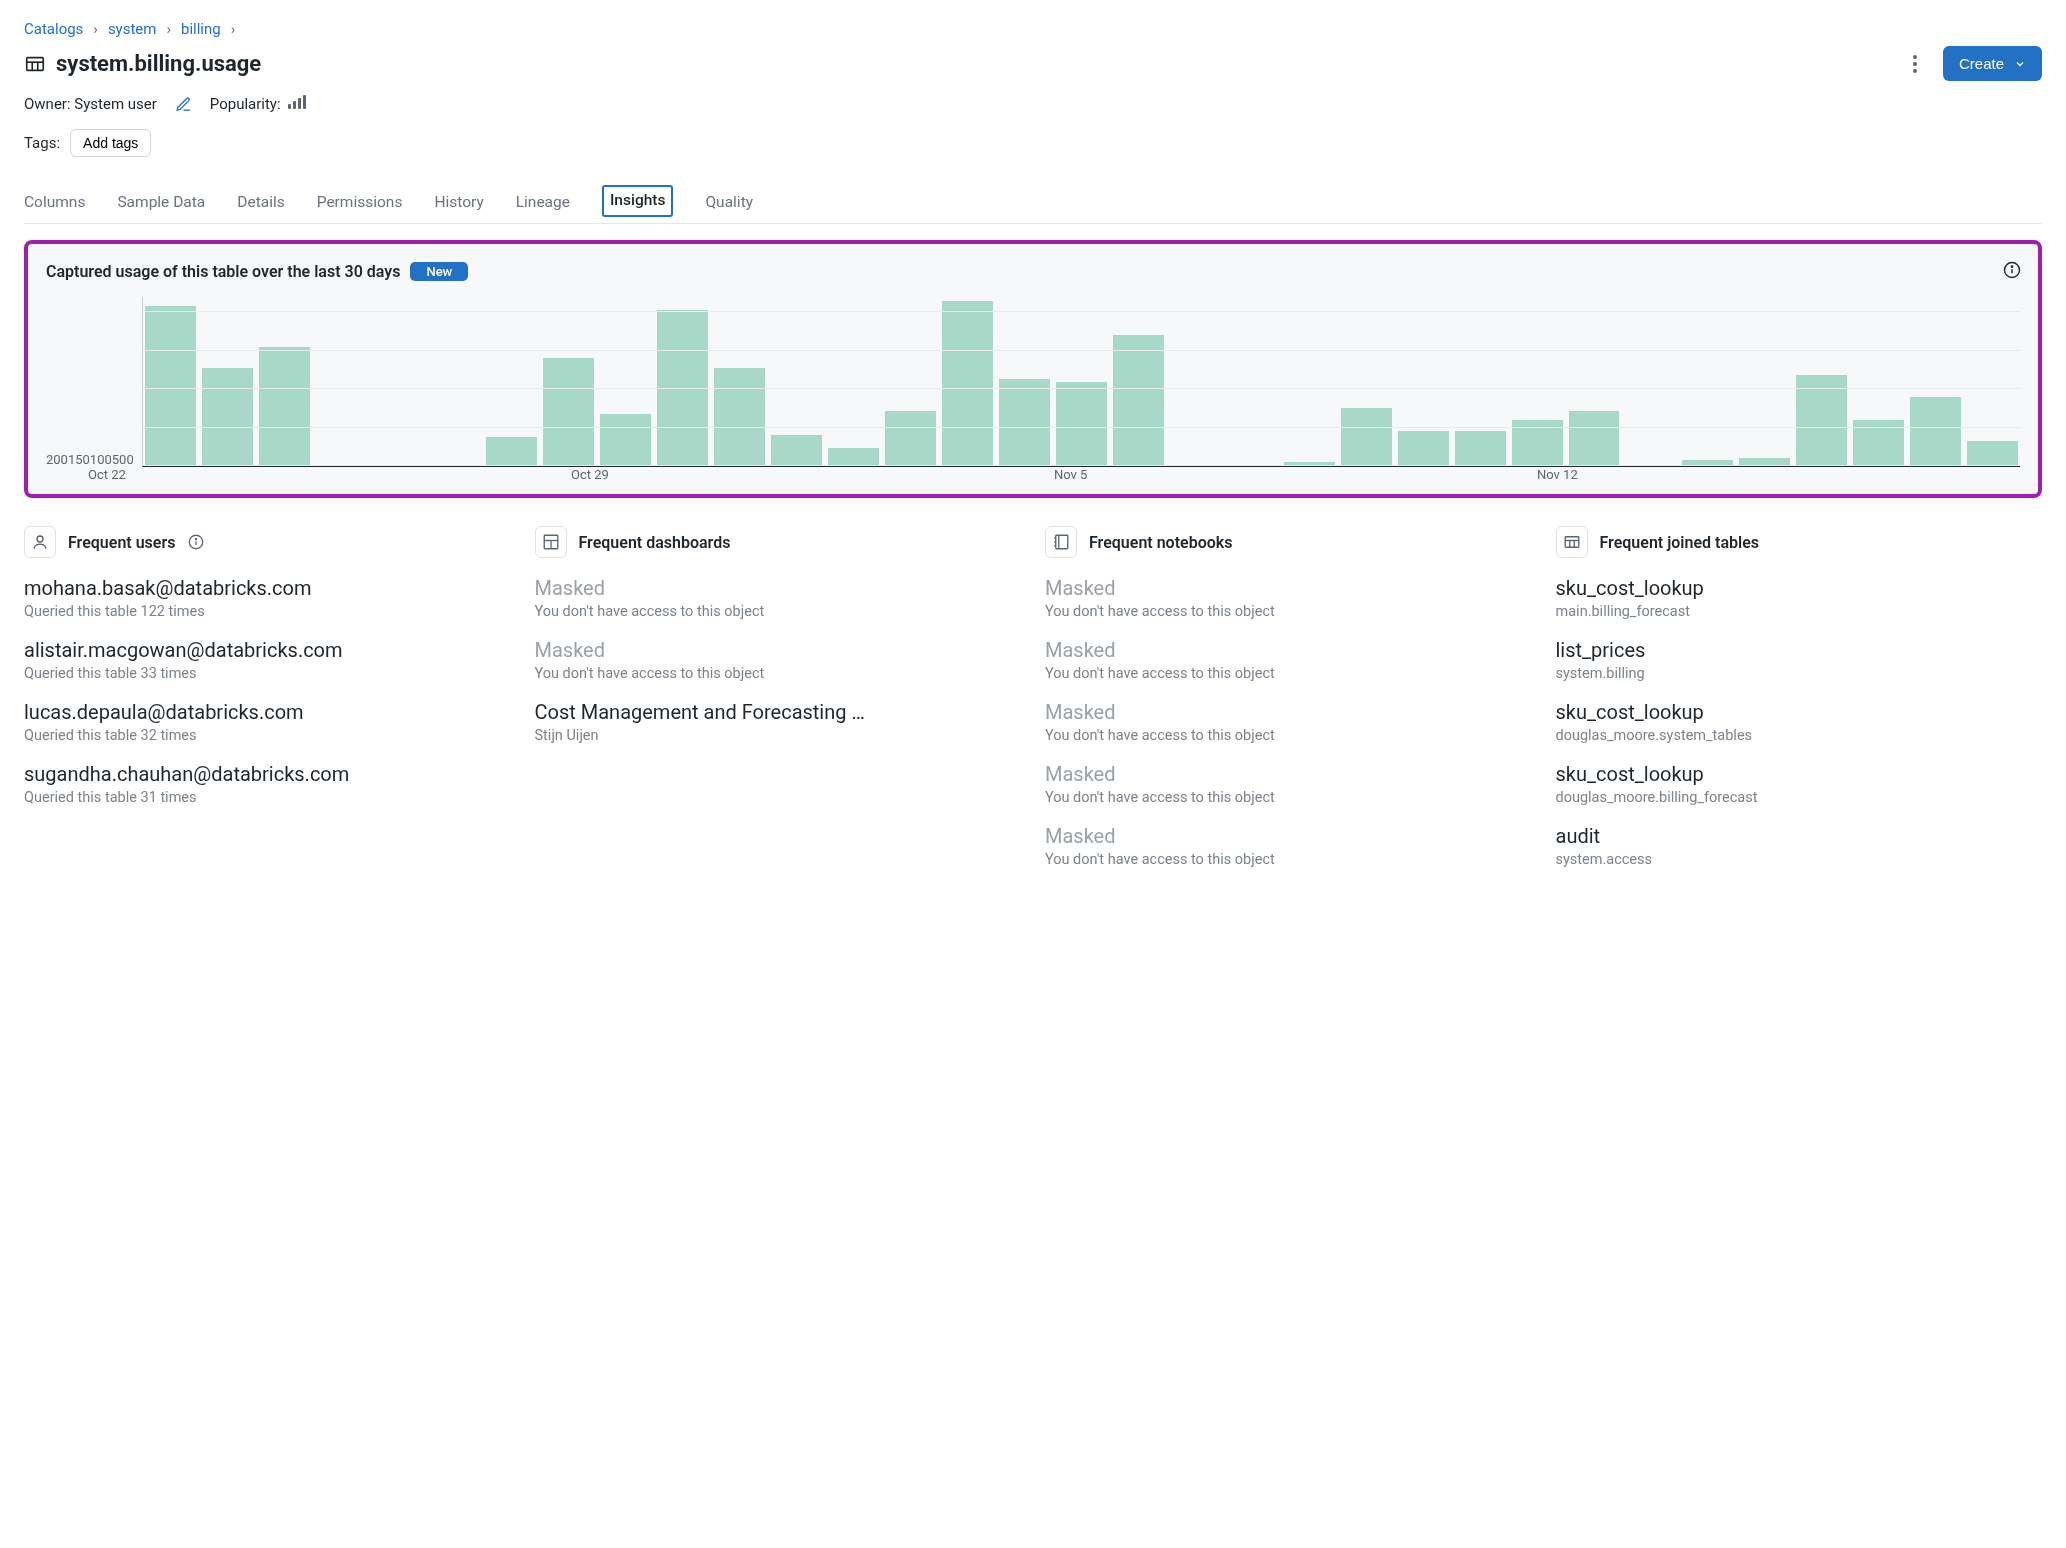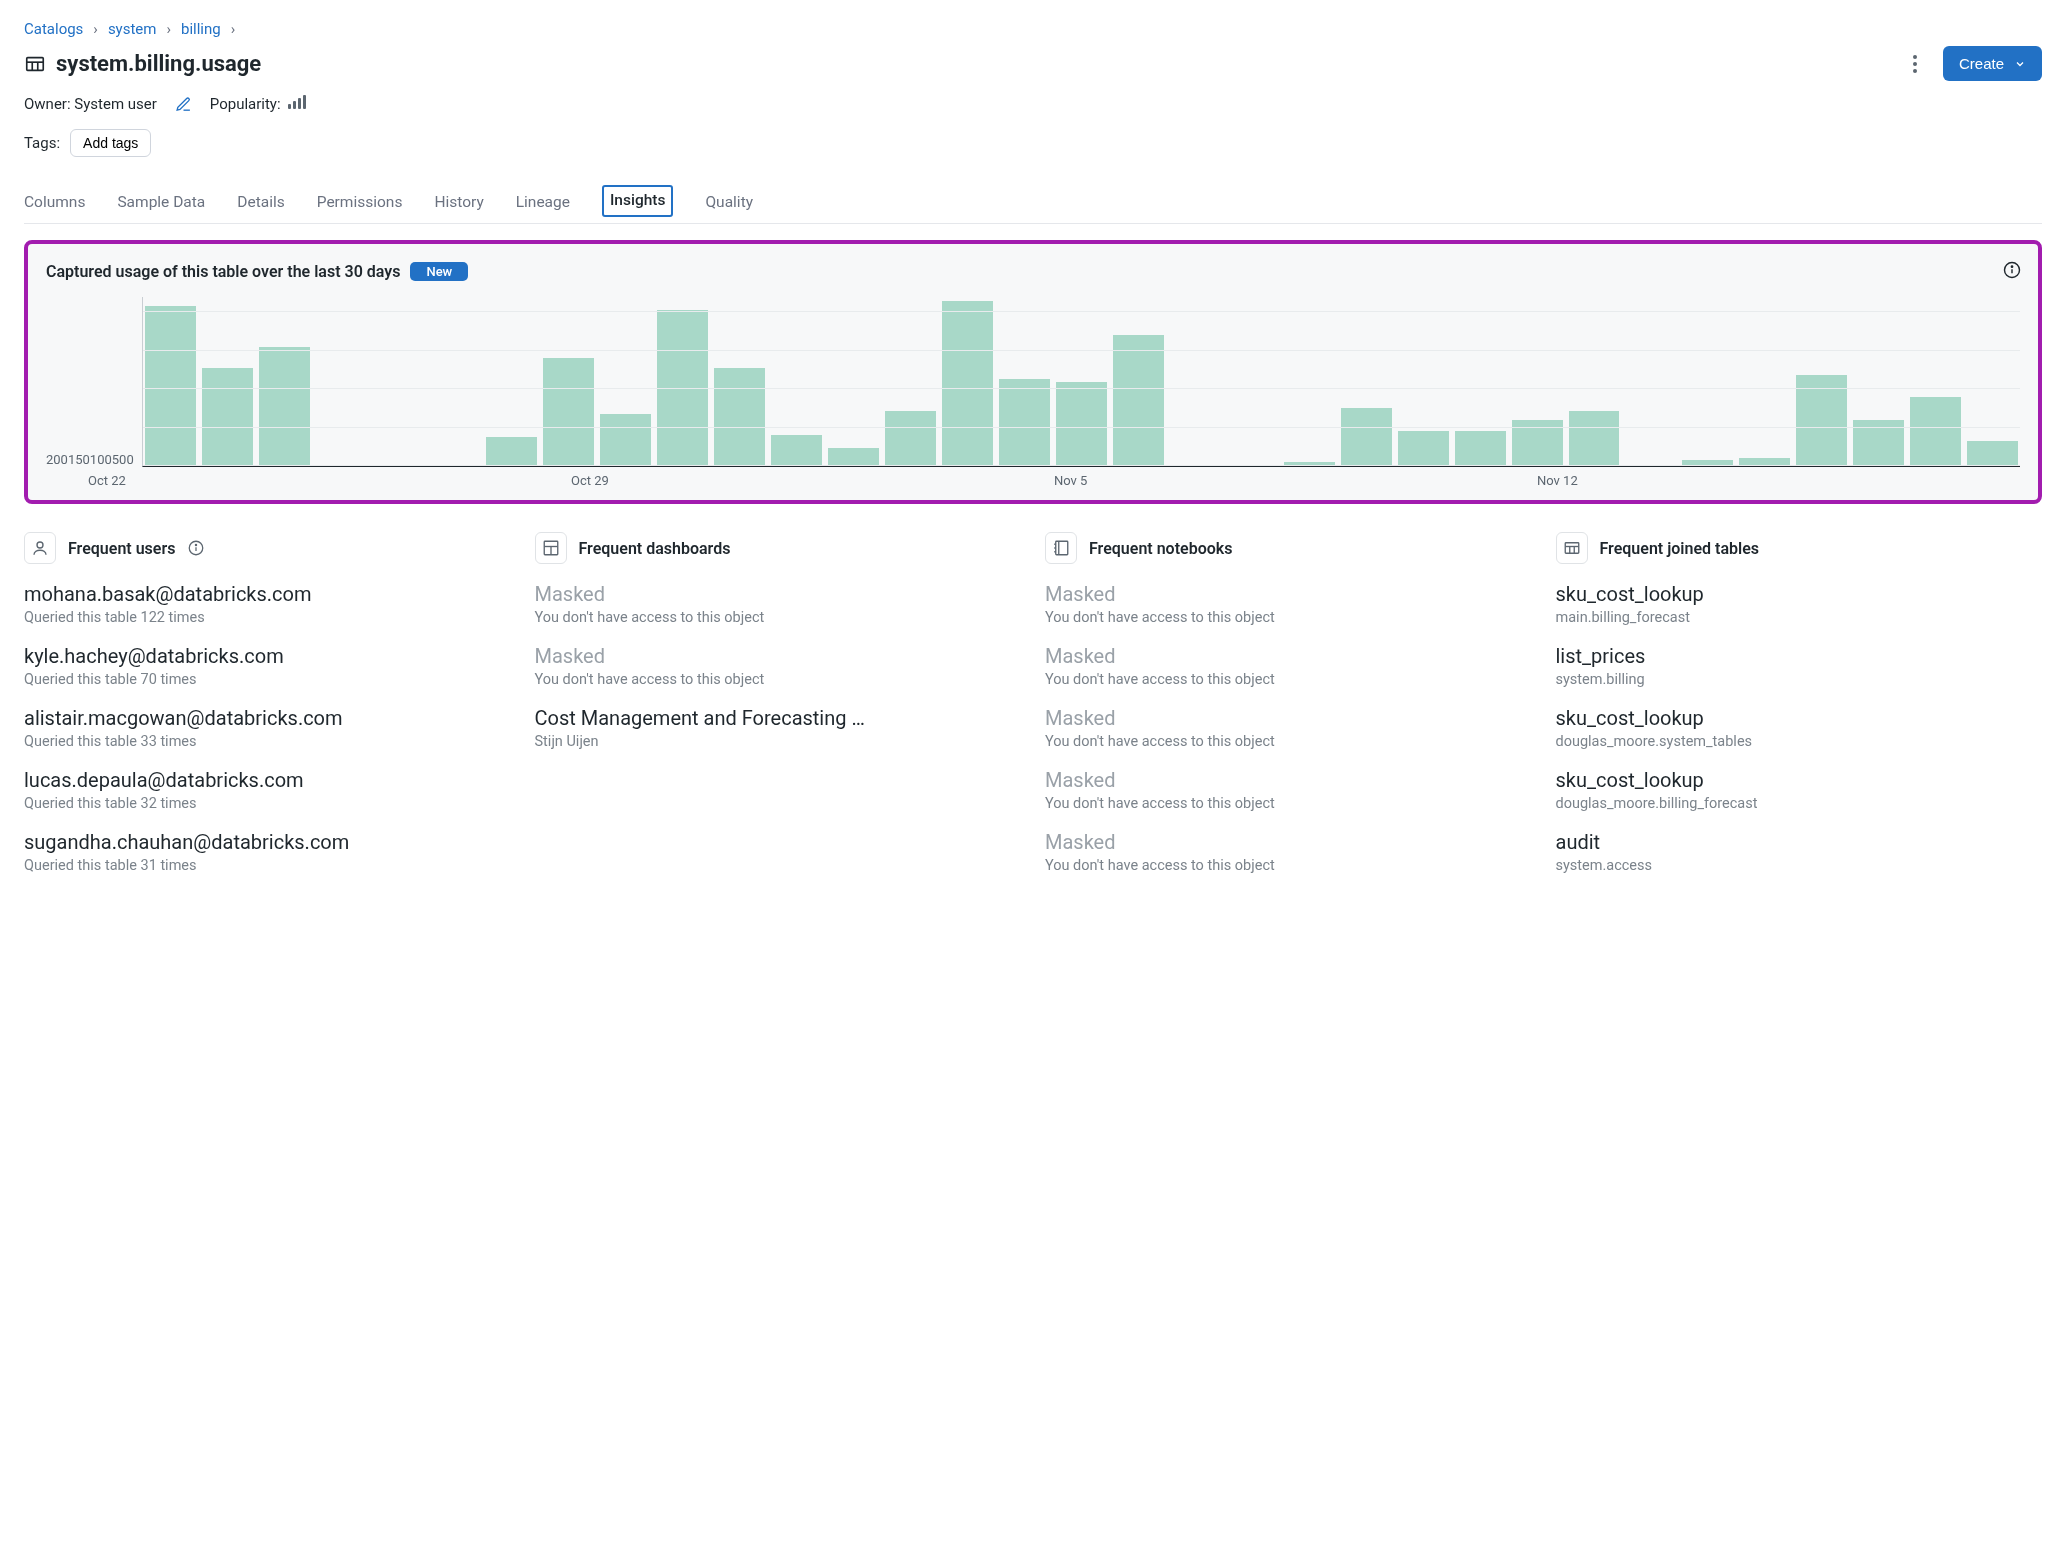--- a/index.html
+++ b/index.html
@@ -50,21 +50,21 @@
   .insights-header { display:flex; align-items:center; gap:10px; font-size:16px; font-weight:600; }
   .badge-new { background:#2271c5; color:#fff; font-size:13px; font-weight:500; padding:2px 16px; border-radius:5px; }
   .info-circle { position:absolute; top:16px; right:16px; }
 
   .chart-wrap { margin-top: 16px; display:flex; }
   .y-axis { display:flex; flex-direction:row; justify-content:space-between; align-items:flex-end; height:170px; font-size:13px; color:#5c6670; padding-right:8px; }
   .plot { flex:1; position:relative; height:170px; border-left:1px solid #c9ced3; border-bottom:1px solid #1f272d; }
   .grid-line { position:absolute; left:0; right:0; height:1px; background:#e8ebed; }
   .bars { position:absolute; left:0; right:0; bottom:0; top:0; display:flex; align-items:flex-end; padding: 0 2px; gap: 6px;}
   .bar { flex:1; background:#a8d8c8; }
-  .x-axis { display:flex; margin-left: 42px; font-size:13px; color:#5c6670; padding-top:6px; }
+  .x-axis { display:flex; margin-left: 42px; font-size:13px; color:#5c6670; }
   .x-axis span { flex:1; text-align:left; }
 
   .cards-row { display:grid; grid-template-columns: repeat(4, 1fr); gap: 24px; margin-top:28px; }
   .card-col { }
   .card-header { display:flex; align-items:center; gap:12px; font-size:16px; font-weight:600; margin-bottom:18px; }
   .card-header .icon-box { width:32px; height:32px; border:1px solid #e0e3e6; border-radius:6px; display:flex; align-items:center; justify-content:center; color:#5c6670; }
   .item { margin-bottom: 18px; }
   .item .line1 { font-size:20px; color:#1f272d; white-space:nowrap; overflow:hidden; text-overflow:ellipsis; }
   .item .line1.muted { color:#9aa1a8; }
   .item .line2 { font-size:14.5px; color:#7b838b; margin-top:3px; }
@@ -238,24 +238,20 @@
             <circle cx="12" cy="8" r="0.8" fill="#5c6670"></circle>
           </svg>
       </span>
     </div>
     <div id="col-users">
         <div class="item">
           <div class="line1">mohana.basak@databricks.com</div>
           <div class="line2">Queried this table 122 times</div>
         </div>
         <div class="item">
-          <div class="line1">kyle.hachey@databricks.com</div>
-          <div class="line2">Queried this table 70 times</div>
-        </div>
-        <div class="item">
           <div class="line1">alistair.macgowan@databricks.com</div>
           <div class="line2">Queried this table 33 times</div>
         </div>
         <div class="item">
           <div class="line1">lucas.depaula@databricks.com</div>
           <div class="line2">Queried this table 32 times</div>
         </div>
         <div class="item">
           <div class="line1">sugandha.chauhan@databricks.com</div>
           <div class="line2">Queried this table 31 times</div>

